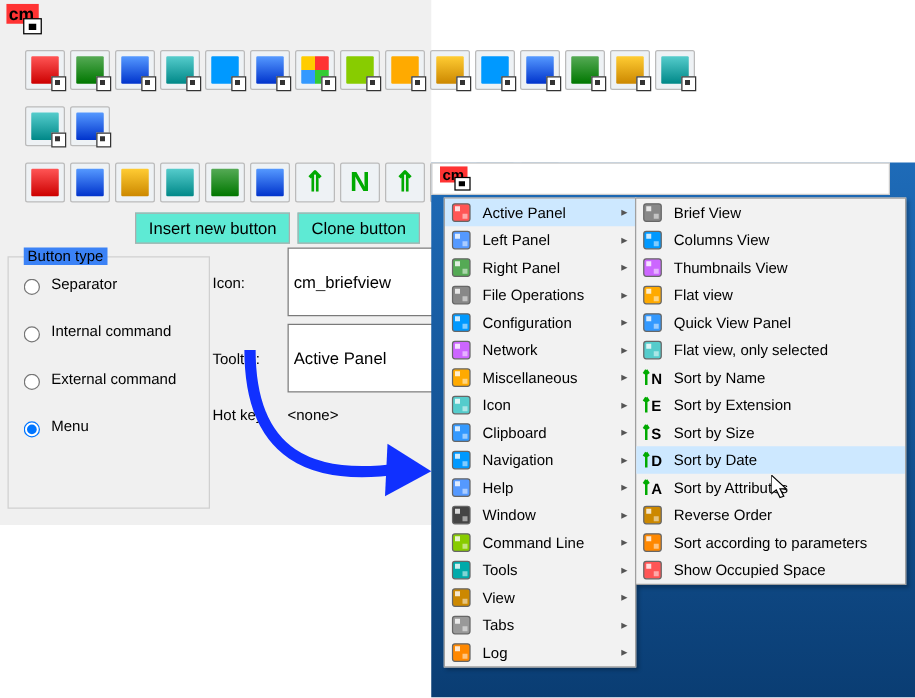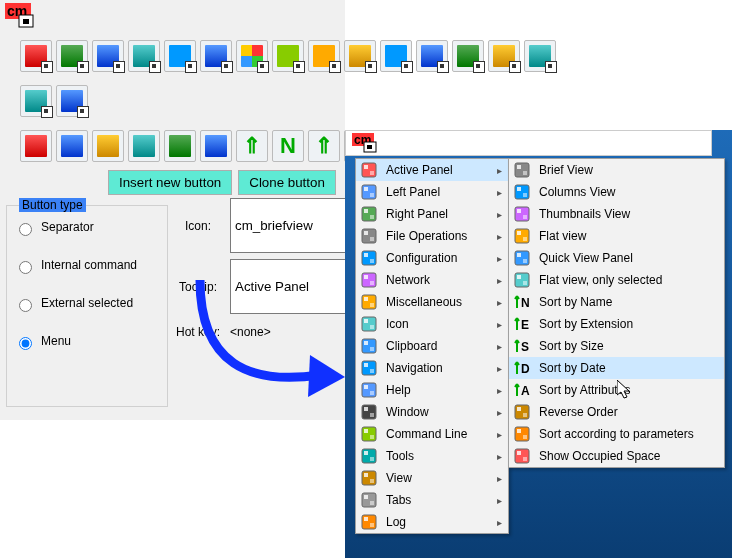--- a/index.html
+++ b/index.html
@@ -26,21 +26,21 @@
 .c10{background:#09f}
 .ltr{font:900 22px/30px Arial;color:#0a0;text-align:center}
 .ltr-e{color:#c00}
 .btnrow{position:absolute;left:108px;top:170px;display:flex;gap:6px}
 .wbtn{background:#5eead4;border:1px solid #adadad;padding:4px 10px;cursor:pointer}
 .fieldset-label{position:absolute;left:19px;top:198px;background:#3b82f6;padding:0 3px;z-index:2}
 .fieldset{position:absolute;left:6px;top:205px;width:160px;height:200px;border:1px solid #d0d0d0}
 .radios{position:absolute;left:14px;top:220px;display:flex;flex-direction:column;gap:22px}
 .radios label{display:flex;align-items:flex-start;gap:6px;cursor:pointer}
 .form{position:absolute;left:170px;top:198px;display:grid;grid-template-columns:56px 120px auto;row-gap:6px;column-gap:4px;align-items:center}
-.form .lbl{text-align:center}
+.form .lbl{text-align:left}
 .tinput{border:1px solid #7a7a7a;padding:19px 4px;width:115px;background:#fff}
 .arrow{position:absolute;left:190px;top:275px}
 .desktop{position:absolute;left:345px;top:130px;width:387px;height:428px;background:linear-gradient(#1e6bb8,#0a3d73)}
 .menubar{position:absolute;left:345px;top:130px;width:365px;height:24px;background:#fff;border:1px solid #ccc}
 .menubar .logo2{position:absolute;left:6px;top:2px}
 .menu{position:absolute;background:#f2f2f2;border:1px solid #a0a0a0;box-shadow:2px 2px 3px rgba(0,0,0,.25)}
 .menu1{left:355px;top:158px;width:152px}
 .menu2{left:508px;top:158px;width:215px}
 .mi{display:flex;align-items:center;height:22px;padding:0 6px 0 4px;cursor:pointer;position:relative}
 .mi .mic{width:18px;height:18px;margin-right:8px;display:flex;align-items:center;justify-content:center}
@@ -176,21 +176,21 @@
 <label>
       <input type="radio" name="bt" style="">
       <span>Separator</span>
     </label>
 <label>
       <input type="radio" name="bt" style="">
       <span>Internal command</span>
     </label>
 <label>
       <input type="radio" name="bt" style="">
-      <span>External selected</span>
+      <span>External command</span>
     </label>
 <label>
       <input type="radio" name="bt" checked="" style="">
       <span>Menu</span>
     </label>
 </div>
 
 <div class="form">
 <span class="lbl">Icon:</span>
 <input class="tinput" value="cm_briefview" style="">

